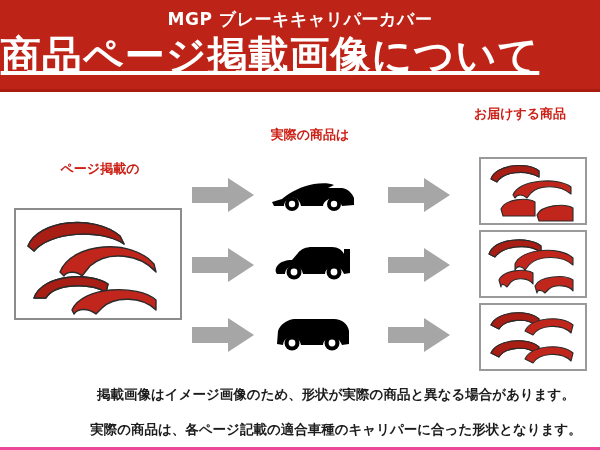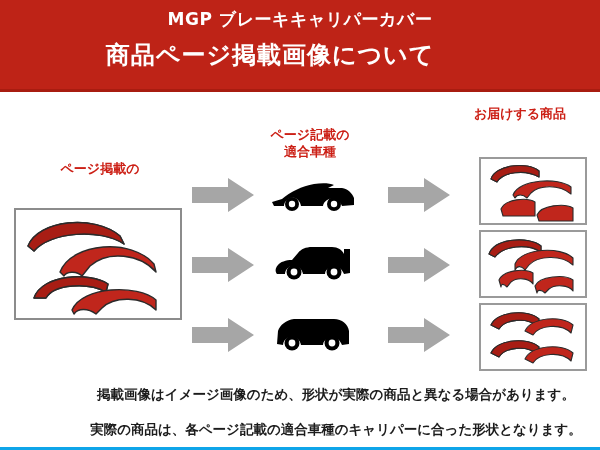--- a/index.html
+++ b/index.html
@@ -10,21 +10,21 @@
   body {
     font-family: "DejaVu Sans", "Liberation Sans", sans-serif;
   }
   #page {
     position: relative;
     width: 600px;
     height: 450px;
     background: #ffffff;
     overflow: hidden;
     box-sizing: border-box;
-    border-bottom: 3px solid #0ea5e9;
+    border-bottom: 3px solid #ec4899;
     padding-left: 40px;
   }
 
   
   .header {
     position: absolute;
     left: 0;
     top: 0;
     width: 600px;
     height: 92px;
@@ -45,25 +45,26 @@
     line-height: 22px;
     white-space: nowrap;
   }
   .header-title {
     position: absolute;
     left: 0;
     top: 33px;
     width: 540px;
     text-align: center;
     color: #ffffff;
-    font-size: 24px;
+    font-size: 40px;
     font-weight: bold;
     letter-spacing: 1px;
     line-height: 44px;
     white-space: nowrap;
+    text-decoration: underline;
   }
 
   
   .col-label {
     position: absolute;
     text-align: center;
     color: #cc2016;
     font-size: 13px;
     font-weight: bold;
     line-height: 17px;
@@ -149,22 +150,21 @@
   <div class="header">
     <div class="header-sub">MGP ブレーキキャリパーカバー</div>
     <div class="header-title">商品ページ掲載画像について</div>
   </div>
 
   <div class="col-label label-left">
     <div>ページ掲載の</div>
   </div>
 
   <div class="col-label label-mid">
-    <div>ページ記載の</div>
-    <div>適合車種</div>
+    <div>実際の商品は</div>
   </div>
 
   <div class="col-label label-right">
     <div>お届けする商品</div>
   </div>
 
   <div class="left-box">
     <svg width="164" height="108" viewBox="0 0 164 108">
       <g stroke="#2b2b2b" stroke-width="1.4" stroke-linejoin="round">
 

